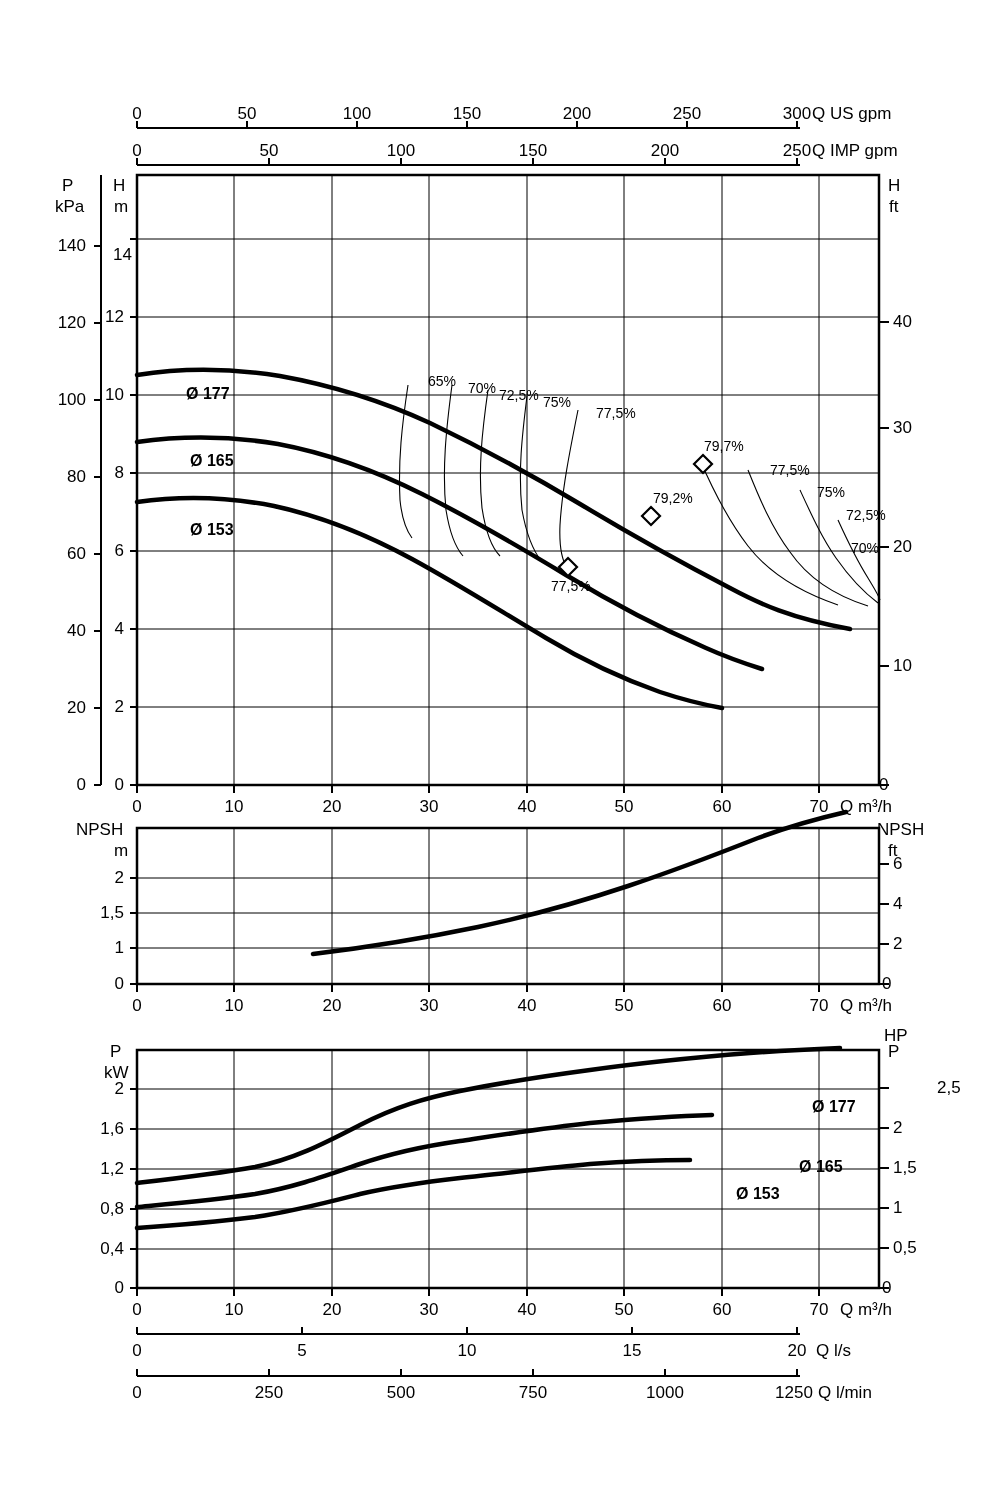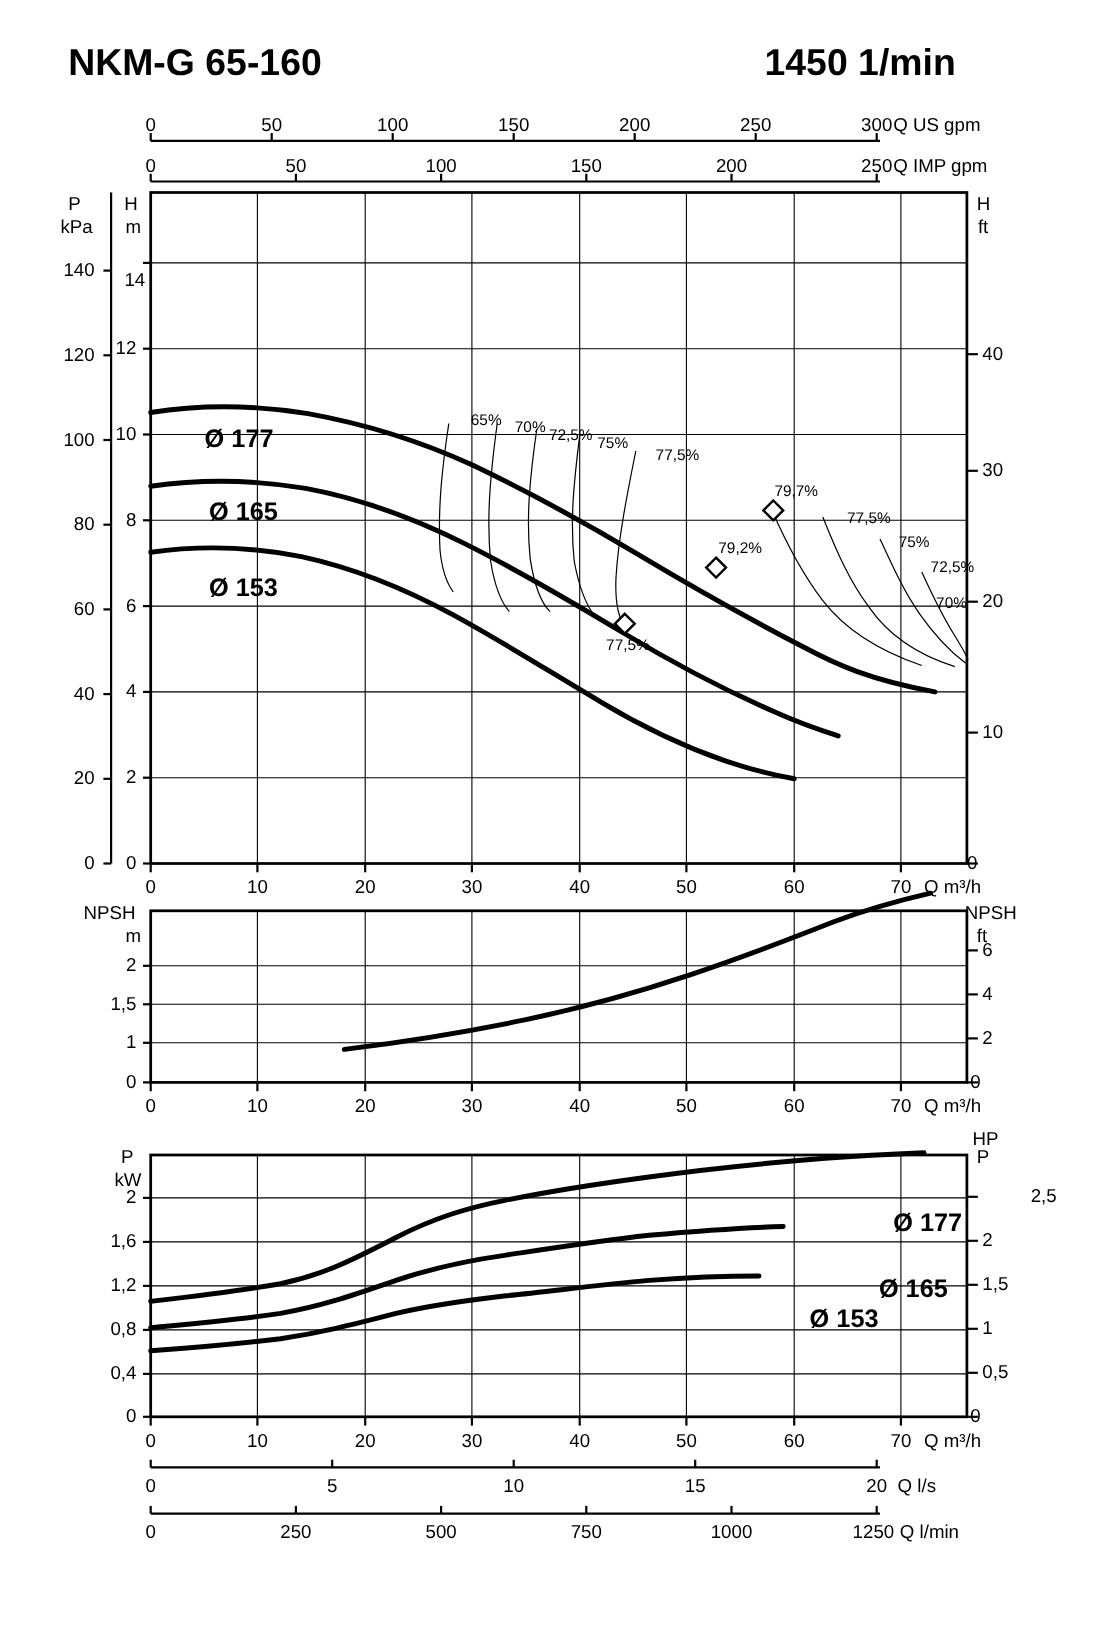--- a/index.html
+++ b/index.html
@@ -6,30 +6,28 @@
   body{width:1000px;height:1500px;font-family:"Liberation Sans",sans-serif;color:#000;position:relative;overflow:hidden;}
   .root{position:absolute;left:0;top:0;width:1000px;height:1500px;}
   .abs{position:absolute;}
   .title{font-size:34px;font-weight:bold;letter-spacing:0px;}
   .speed{font-size:34px;font-weight:bold;}
   .axlbl{font-size:17px;}
   .tick{font-size:17px;text-align:center;}
   .tick-r{font-size:17px;text-align:right;}
   .tick-l{font-size:17px;text-align:left;}
   .eff{font-size:14px;margin-left:18px;}
-  .imp{font-size:23px;font-weight:bold;}
+  .imp{font-size:16px;font-weight:bold;}
   svg{display:block;position:absolute;left:0;top:0;}
 </style>
 </head>
 <body>
 
 <div class="root">
 
-  <div class="abs title" style="left:62px;top:38px;">NKM-G 65-160</div>
-  <div class="abs speed" style="left:695px;top:38px;">1450 1/min</div>
 
   <svg width="1000" height="1500" style="pointer-events:none;">
 
     <line x1="137" y1="128" x2="800" y2="128" stroke="#000" stroke-width="2"></line>
 
     <g stroke="#000" stroke-width="2">
       <line x1="137" y1="121" x2="137" y2="128"></line>
       <line x1="247" y1="121" x2="247" y2="128"></line>
       <line x1="357" y1="121" x2="357" y2="128"></line>
       <line x1="467" y1="121" x2="467" y2="128"></line>

